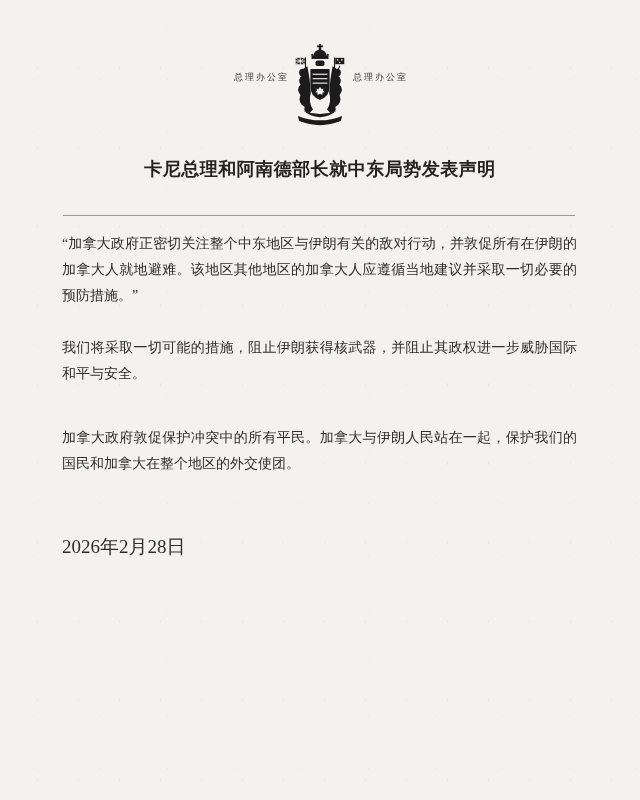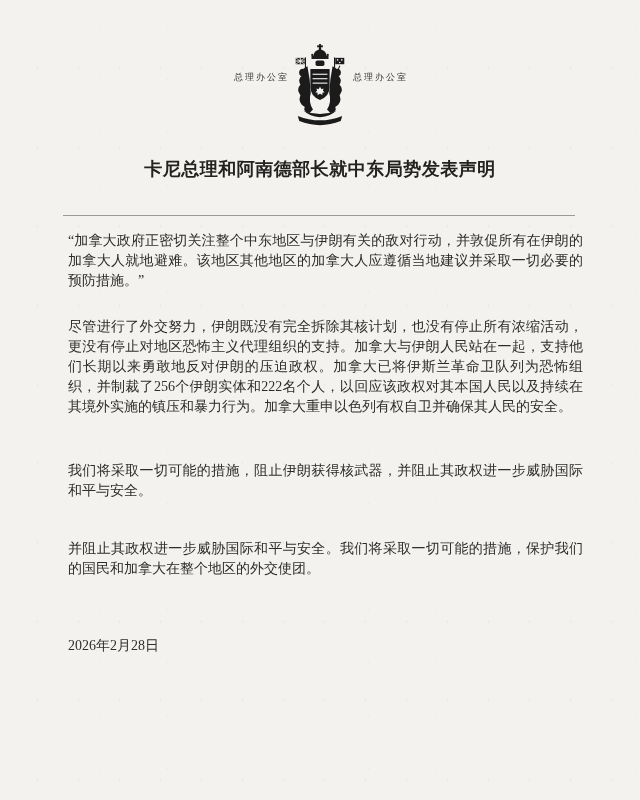--- a/index.html
+++ b/index.html
@@ -53,35 +53,35 @@
     position: absolute;
     top: 215px;
     left: 63px;
     width: 512px;
     height: 0;
     border-top: 1px solid #9b9a97;
   }
   .content {
     position: absolute;
     top: 231px;
-    left: 68px;
+    left: 62px;
     width: 515px;
     font-size: 14px;
-    line-height: 20px;
+    line-height: 26px;
     text-align: justify;
     color: #2e2d2c;
   }
   .content p { margin: 0; }
   .p1 { margin-bottom: 26px !important; }
   .p2 { margin-bottom: 24px !important; }
   .p3 { margin-bottom: 21px !important; }
   .p4 { margin-bottom: 44px !important; }
   .p5 { margin-bottom: 38px !important; }
   .p6 { margin-bottom: 57px !important; }
-  .doc-date { font-size: 14px; color: #2e2d2c; }
+  .doc-date { font-size: 19px; color: #2e2d2c; }
 </style>
 </head>
 <body>
 
 <div class="page">
 
   <svg class="crest" viewBox="0 0 100 120" width="74" height="89" aria-hidden="true">
     <g fill="#1b1b1b">
 
       <rect x="48.6" y="0" width="2.8" height="6.5"></rect>
@@ -135,19 +135,18 @@
   <div class="org-label left">总理办公室</div>
 
   <div class="org-label right">总理办公室</div>
 
   <h1 class="doc-title">卡尼总理和阿南德部长就中东局势发表声明</h1>
 
   <div class="divider"></div>
 
   <div class="content">
     <p class="p1">“加拿大政府正密切关注整个中东地区与伊朗有关的敌对行动，并敦促所有在伊朗的加拿大人就地避难。该地区其他地区的加拿大人应遵循当地建议并采取一切必要的预防措施。”</p>
-    <p class="p4">尽管进行了外交努力，伊朗既没有完全拆除其核计划，也没有停止所有浓缩活动，更没有停止对地区恐怖主义代理组织的支持。加拿大与伊朗人民站在一起，支持他们长期以来勇敢地反对伊朗的压迫政权。加拿大已将伊斯兰革命卫队列为恐怖组织，并制裁了256个伊朗实体和222名个人，以回应该政权对其本国人民以及持续在其境外实施的镇压和暴力行为。加拿大重申以色列有权自卫并确保其人民的安全。</p>
     <p class="p5">我们将采取一切可能的措施，阻止伊朗获得核武器，并阻止其政权进一步威胁国际和平与安全。</p>
-    <p class="p6">并阻止其政权进一步威胁国际和平与安全。我们将采取一切可能的措施，保护我们的国民和加拿大在整个地区的外交使团。</p>
+    <p class="p6">加拿大政府敦促保护冲突中的所有平民。加拿大与伊朗人民站在一起，保护我们的国民和加拿大在整个地区的外交使团。</p>
     <div class="doc-date">2026年2月28日</div>
   </div>
 
 </div>
 
 </body></html>

